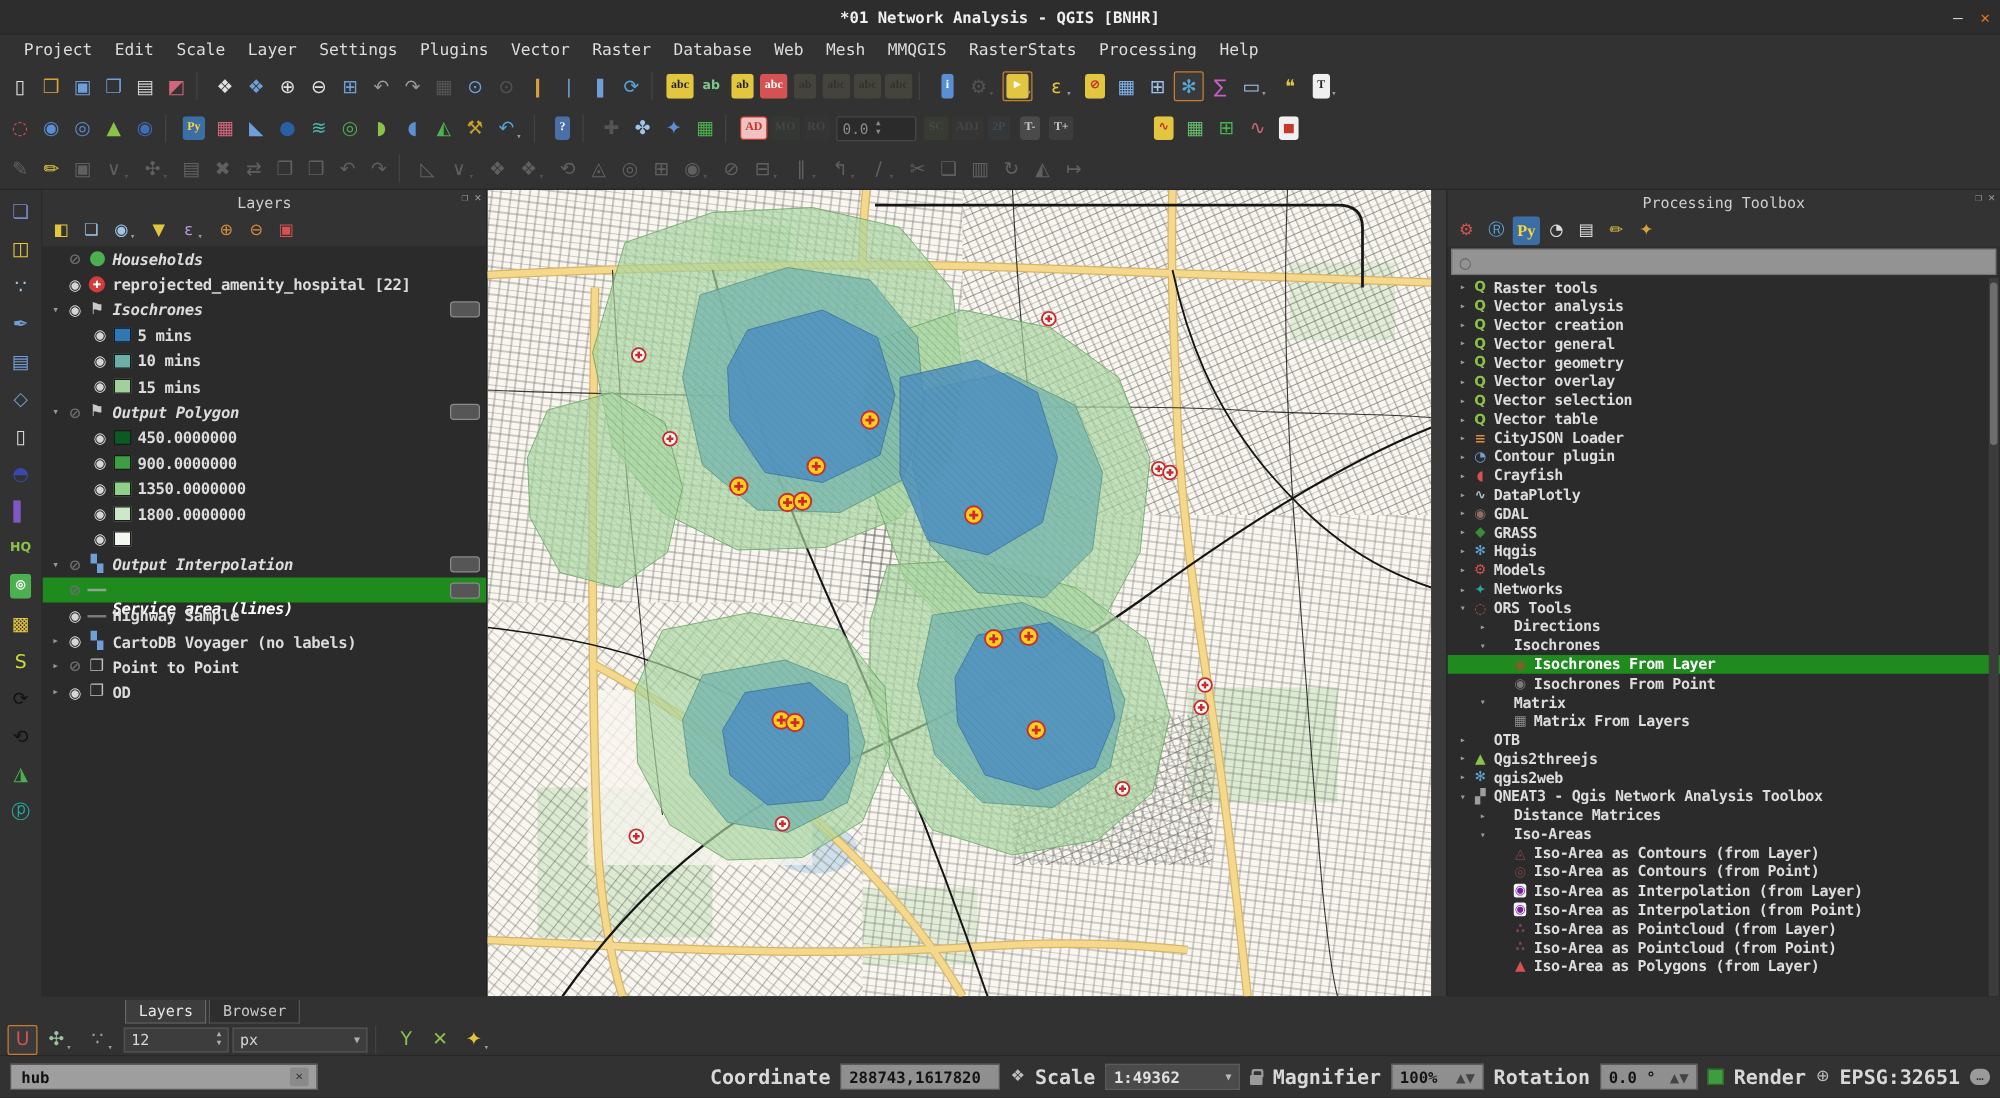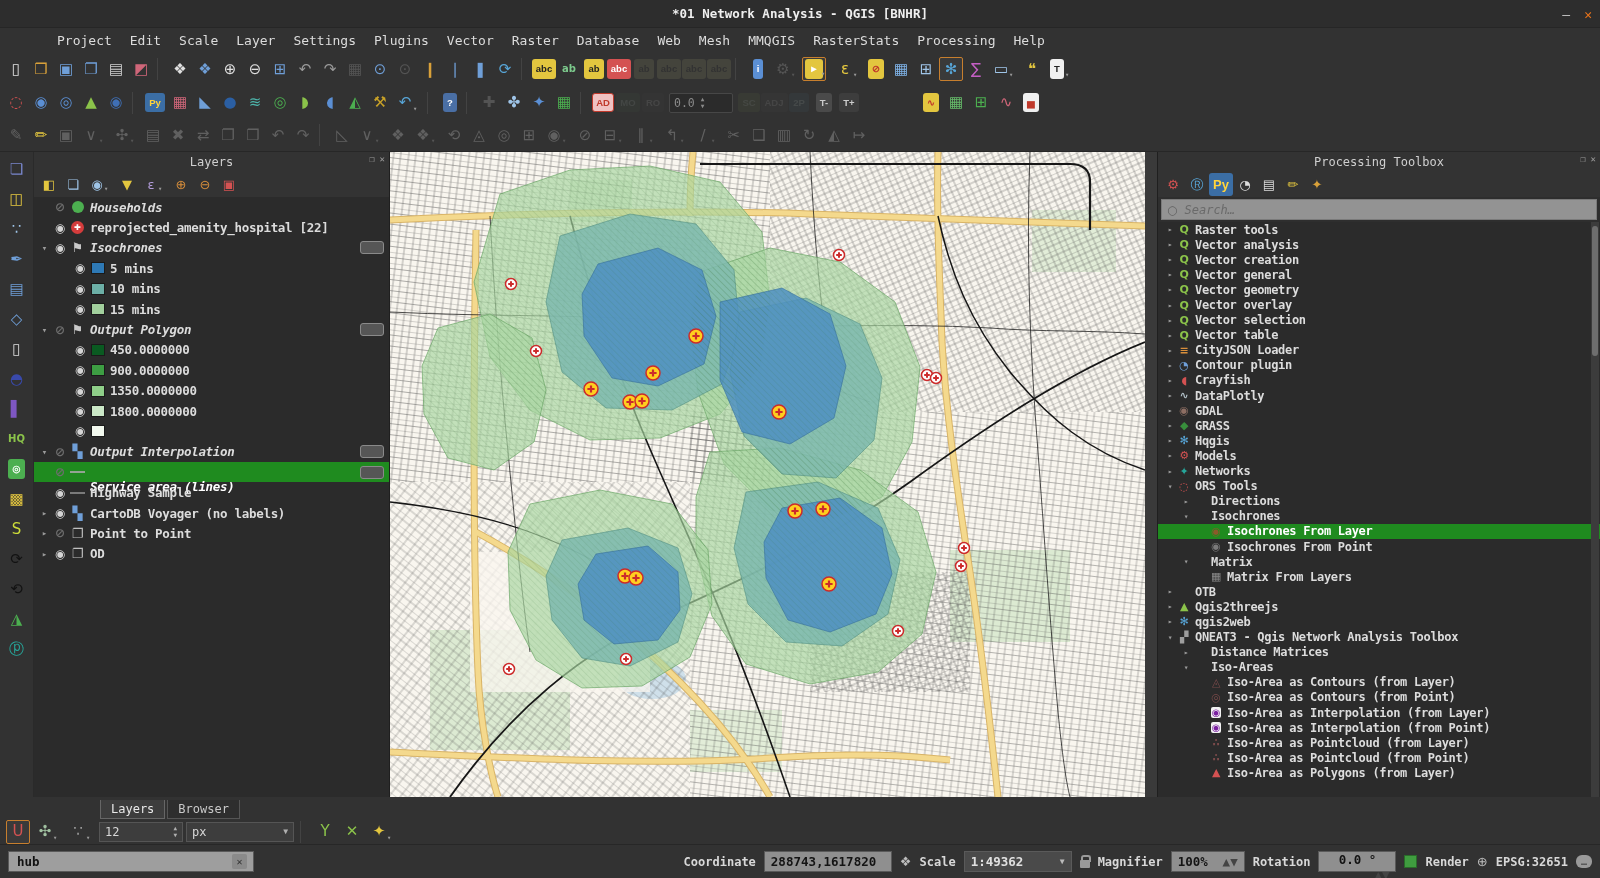--- a/index.html
+++ b/index.html
@@ -8,30 +8,30 @@
        font-family:"DejaVu Sans Mono","Liberation Mono",monospace;font-size:13px;
        display:flex;flex-direction:column;overflow:hidden;position:relative;}
   
   .titlebar{height:28px;background:#2d2d2d;display:flex;align-items:center;justify-content:center;
             position:relative;border-bottom:1px solid #262626;flex:0 0 auto;}
   .titlebar .ttl{font-weight:bold;color:#efefef;font-size:12.5px;}
   .wctrl{position:absolute;right:8px;top:0;height:28px;display:flex;align-items:center;gap:14px;}
   .wbtn{cursor:default;font-size:13px;color:#cfcfcf;}
   .wbtn.close{color:#e8731a;font-weight:bold;}
   
-  .menubar{height:24px;display:flex;align-items:center;padding:0 0;gap:0;flex:0 0 auto;background:#323232;margin-left:48px;}
+  .menubar{height:24px;display:flex;align-items:center;padding:0 10px;gap:0;flex:0 0 auto;background:#323232;}
   .menu-item{padding:2px 9px;color:#dcdcdc;font-size:13px;}
   
   .tbrow{display:flex;align-items:center;padding:2px 4px;gap:1px;flex:0 0 auto;background:#323232;}
   .tbrow1{height:34px;} .tbrow2{height:33px;} .tbrow3{height:33px;border-bottom:1px solid #272727;}
   .tbtn{width:24px;height:24px;display:inline-flex;align-items:center;justify-content:center;
         border-radius:2px;position:relative;flex:0 0 auto;}
   .tbtn .g{font-size:15px;line-height:1;font-family:"DejaVu Sans",sans-serif;}
   .tbtn .g.chip{font-size:9.5px;font-weight:bold;padding:4px 3px;border-radius:3px;border:1px solid transparent;
-                font-family:Liberation Sans, sans-serif;}
+                font-family:Liberation Serif, serif;}
   .tbtn.dis{opacity:.33;}
   .tbtn.act{border:1px solid #c77f2e;background:#3a3a3a;}
   .tbtn .dd{position:absolute;right:-4px;bottom:2px;font-size:7px;color:#9a9a9a;width:8px;}
   .tbtn.hasdd{margin-right:6px;}
   .tsep{width:7px;height:22px;border-left:1px solid #434343;margin:0 3px;flex:0 0 auto;}
   .tgap{width:56px;flex:0 0 auto;}
   .spinctl{height:20px;background:#2b2b2b;border:1px solid #474747;border-radius:2px;display:inline-flex;
            align-items:center;padding:0 4px;color:#8a8a8a;font-size:11.5px;gap:6px;margin:0 3px;}
   .spinctl .arr{display:flex;flex-direction:column;font-size:6px;color:#8a8a8a;line-height:1.1;}
   
@@ -95,21 +95,21 @@
   
   .tabstrip{height:22px;display:flex;align-items:flex-end;background:#323232;padding-left:100px;flex:0 0 auto;}
   .snaprow{height:26px;display:flex;align-items:center;background:#323232;padding:0 6px;gap:3px;flex:0 0 auto;
            border-bottom:1px solid #272727;}
   .fld{height:20px;background:#3d3d3d;border:1px solid #555;display:inline-flex;align-items:center;
        padding:0 5px;color:#d8d8d8;font-size:12px;gap:4px;}
   .fld .arr{display:flex;flex-direction:column;font-size:6px;color:#b0b0b0;line-height:1.1;margin-left:auto;}
   .fld .cdd{font-size:8px;color:#b0b0b0;margin-left:auto;}
   
   .statusbar{height:33px;display:flex;align-items:center;padding:0 8px;gap:8px;background:#323232;flex:0 0 auto;}
-  .sb-label{color:#d8d8d8;font-weight:bold;font-size:12px;}
+  .sb-label{color:#d8d8d8;font-weight:bold;font-size:16px;}
   .sb-field{height:21px;background:#8f8f8f;border:1px solid #5a5a5a;color:#141414;display:inline-flex;
             align-items:center;padding:0 6px;font-size:12.5px;font-weight:bold;}
   .hubbox{width:246px;background:#9e9e9e;color:#111;justify-content:flex-start;gap:6px;}
   .hubbox input{background:transparent;border:none;outline:none;color:#111;font-family:inherit;
                 font-size:12.5px;width:200px;font-weight:bold;}
   .hub-x{margin-left:auto;width:15px;height:15px;background:#8a8a8a;color:#333;font-size:10px;
          display:inline-flex;align-items:center;justify-content:center;border-radius:2px;}
   .scombo{background:#4a4a4a;color:#e0e0e0;}
   .render-check{width:13px;height:13px;background:#3f9c3f;border:1px solid #2a6b2a;display:inline-block;}
   .lockico{width:10px;height:8px;background:#9a9a9a;border-radius:1px;position:relative;margin-top:4px;}
@@ -905,21 +905,20 @@
           </span>
           <span class="tbtn" title="edit-features-inplace-icon">
             <span class="g" style="color: rgb(227, 198, 63);">✏</span>
           </span>
           <span class="tbtn" title="options-icon">
             <span class="g" style="color: rgb(217, 161, 58);">✦</span>
           </span>
         </div>
       <div class="searchbox">
         <span class="sic">○</span>
-        <input placeholder="Search…" style="">
       </div>
       <div class="tree" id="tbx-tree">
         <div class="tbx-scroll">
             <div class="tbx-thumb"></div>
           </div>
       <div class="trow" style="padding-left: 6px;">
             <span class="tex">▸</span>
             <span class="tic" style="color: rgb(139, 195, 74); font-weight: bold;">Q</span>
             <span>Raster tools</span>
           </div>
@@ -1172,21 +1171,21 @@
       <span>1:49362</span>
         <span class="cdd" style="margin-left:auto;font-size:8px;color:#bbb;">▼</span>
     </span>
     <span class="lockico"></span>
     <span class="sb-label">Magnifier</span>
     <span class="sb-field" style="width:74px;">
       <span>100%</span>
         <span class="arr" style="margin-left:auto;color:#444;"><span>▲</span><span>▼</span></span>
     </span>
     <span class="sb-label">Rotation</span>
-    <span class="sb-field" style="width:78px;flex-direction:column;">
+    <span class="sb-field" style="width:78px;">
       <span>0.0 °</span>
         <span class="arr" style="margin-left:auto;color:#444;"><span>▲</span><span>▼</span></span>
     </span>
     <span class="render-check"></span>
     <span class="sb-label">Render</span>
     <span class="sb-ico">⊕</span>
     <span class="sb-label">EPSG:32651</span>
     <span class="bub">…</span>
   </div>
 </div>

